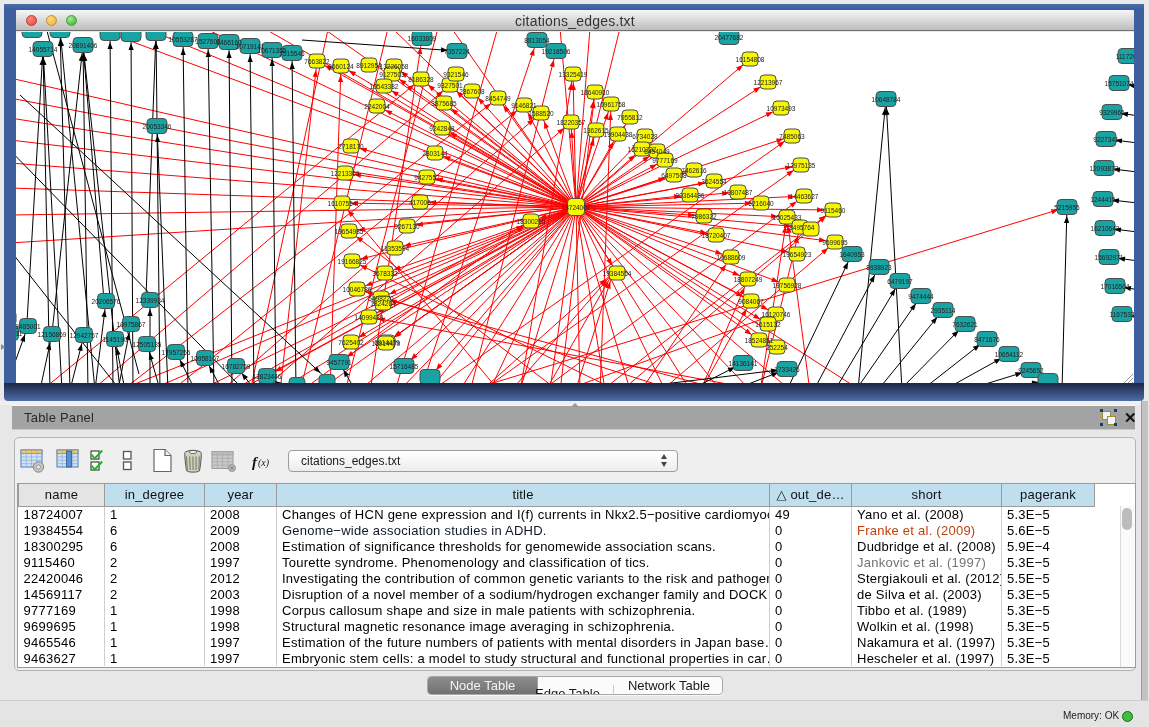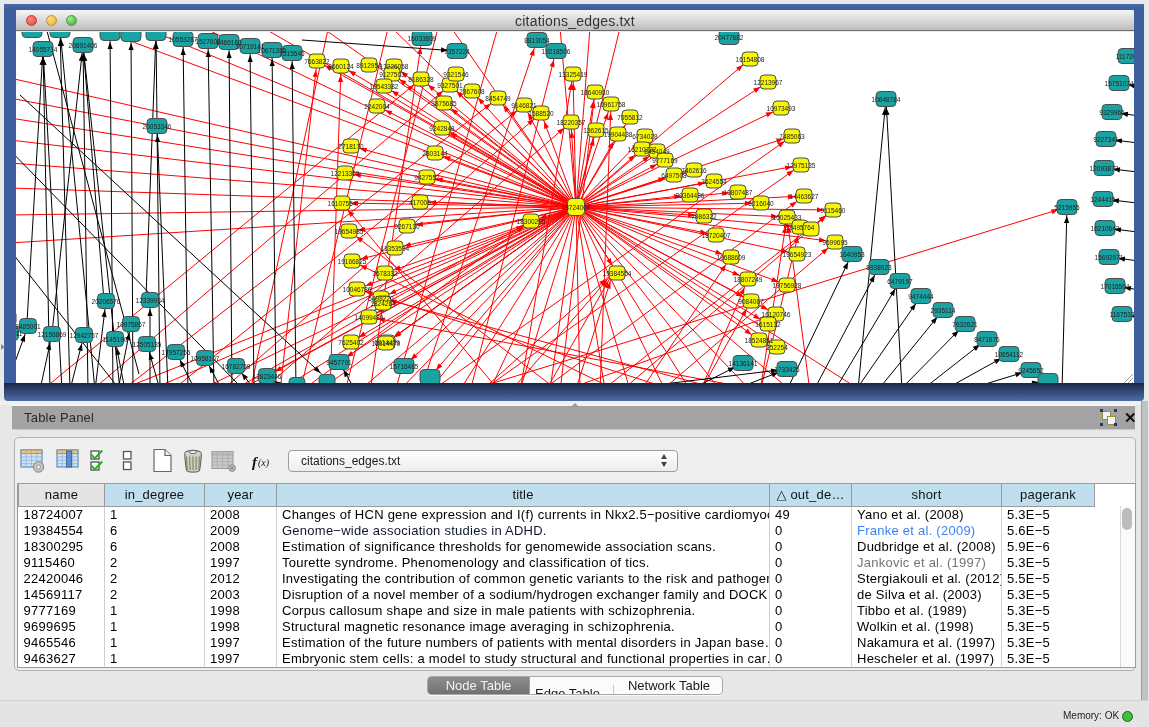--- a/index.html
+++ b/index.html
@@ -797,31 +797,31 @@
 <td style="border-right:1px solid #cfcfcf;padding:0 0 0 5px;overflow:hidden;white-space:nowrap;color:#000;">49</td>
 <td style="border-right:1px solid #cfcfcf;padding:0 0 0 5px;overflow:hidden;white-space:nowrap;color:#000;">Yano et al. (2008)</td>
 <td style="padding:0 0 0 5px;overflow:hidden;white-space:nowrap;color:#000;">5.3E−5</td>
 </tr>
 <tr style="height:16px;">
 <td style="border-right:1px solid #cfcfcf;padding:0 0 0 5px;overflow:hidden;white-space:nowrap;color:#000;">19384554</td>
 <td style="border-right:1px solid #cfcfcf;padding:0 0 0 5px;overflow:hidden;white-space:nowrap;color:#000;">6</td>
 <td style="border-right:1px solid #cfcfcf;padding:0 0 0 5px;overflow:hidden;white-space:nowrap;color:#000;">2009</td>
 <td style="border-right:1px solid #cfcfcf;padding:0 0 0 5px;overflow:hidden;white-space:nowrap;color:#0f172a;">Genome−wide association studies in ADHD.</td>
 <td style="border-right:1px solid #cfcfcf;padding:0 0 0 5px;overflow:hidden;white-space:nowrap;color:#000;">0</td>
-<td style="border-right:1px solid #cfcfcf;padding:0 0 0 5px;overflow:hidden;white-space:nowrap;color:#3b82f6;">Franke et al. (2009)</td>
+<td style="border-right:1px solid #cfcfcf;padding:0 0 0 5px;overflow:hidden;white-space:nowrap;color:#c2410c;">Franke et al. (2009)</td>
 <td style="padding:0 0 0 5px;overflow:hidden;white-space:nowrap;color:#000;">5.6E−5</td>
 </tr>
 <tr style="height:16px;">
 <td style="border-right:1px solid #cfcfcf;padding:0 0 0 5px;overflow:hidden;white-space:nowrap;color:#000;">18300295</td>
 <td style="border-right:1px solid #cfcfcf;padding:0 0 0 5px;overflow:hidden;white-space:nowrap;color:#000;">6</td>
 <td style="border-right:1px solid #cfcfcf;padding:0 0 0 5px;overflow:hidden;white-space:nowrap;color:#000;">2008</td>
 <td style="border-right:1px solid #cfcfcf;padding:0 0 0 5px;overflow:hidden;white-space:nowrap;color:#000;">Estimation of significance thresholds for genomewide association scans.</td>
 <td style="border-right:1px solid #cfcfcf;padding:0 0 0 5px;overflow:hidden;white-space:nowrap;color:#000;">0</td>
 <td style="border-right:1px solid #cfcfcf;padding:0 0 0 5px;overflow:hidden;white-space:nowrap;color:#000;">Dudbridge et al. (2008)</td>
-<td style="padding:0 0 0 5px;overflow:hidden;white-space:nowrap;color:#000;">5.9E−6</td>
+<td style="padding:0 0 0 5px;overflow:hidden;white-space:nowrap;color:#000;">5.9E−4</td>
 </tr>
 <tr style="height:16px;">
 <td style="border-right:1px solid #cfcfcf;padding:0 0 0 5px;overflow:hidden;white-space:nowrap;color:#000;">9115460</td>
 <td style="border-right:1px solid #cfcfcf;padding:0 0 0 5px;overflow:hidden;white-space:nowrap;color:#000;">2</td>
 <td style="border-right:1px solid #cfcfcf;padding:0 0 0 5px;overflow:hidden;white-space:nowrap;color:#000;">1997</td>
 <td style="border-right:1px solid #cfcfcf;padding:0 0 0 5px;overflow:hidden;white-space:nowrap;color:#000;">Tourette syndrome. Phenomenology and classification of tics.</td>
 <td style="border-right:1px solid #cfcfcf;padding:0 0 0 5px;overflow:hidden;white-space:nowrap;color:#000;">0</td>
 <td style="border-right:1px solid #cfcfcf;padding:0 0 0 5px;overflow:hidden;white-space:nowrap;color:#737373;">Jankovic et al. (1997)</td>
 <td style="padding:0 0 0 5px;overflow:hidden;white-space:nowrap;color:#000;">5.3E−5</td>
 </tr>
@@ -882,20 +882,20 @@
 </tbody>
     </table>
 </div>
 
 <div class="abs" style="left:1120px;top:506px;width:15px;height:161px;background:#fafafa;border-left:1px solid #d9d9d9;"></div>
 <div class="abs" style="left:1122px;top:508px;width:10px;height:22px;background:#bcbcbc;border-radius:5px;"></div>
 
 <div class="abs" style="left:1141px;top:401px;width:7px;height:321px;background:#c2c2c2;border-left:1px solid #9a9a9a;"></div>
 
 <div class="abs" style="left:427px;top:676px;width:296px;height:19px;border:1px solid #a9a9a9;border-radius:4px;background:#fbfbfb;box-shadow:0 1px 0 rgba(255,255,255,.7);overflow:hidden;">
-  <div class="abs" style="left:0;top:0;width:102px;height:19px;background:linear-gradient(#8d8d8d,#6e6e6e);color:#f4f4f4;text-align:center;font-size:13px;line-height:18px;border-right:1px solid #a0a0a0;">Node Table</div>
+  <div class="abs" style="left:0;top:0;width:110px;height:19px;background:linear-gradient(#8d8d8d,#6e6e6e);color:#f4f4f4;text-align:center;font-size:13px;line-height:18px;border-right:1px solid #a0a0a0;">Node Table</div>
   <div class="abs" style="left:94px;top:8px;width:92px;height:19px;color:#1a1a1a;text-align:center;font-size:13px;line-height:18px;border-right:1px solid #c9c9c9;">Edge Table</div>
   <div class="abs" style="left:186px;top:0;width:110px;height:19px;color:#1a1a1a;text-align:center;font-size:13px;line-height:18px;">Network Table</div>
 </div>
 
 <div class="abs" style="left:0;top:700px;width:1149px;height:27px;background:#e4e4e4;border-top:1px solid #d0d0d0;"></div>
 <div class="abs" style="left:1063px;top:710px;font-size:10px;color:#222;">Memory: OK</div>
 <div class="abs" style="left:1122px;top:710.5px;width:11px;height:11px;border-radius:50%;background:#3cc13c;border:1px solid #265f26;box-sizing:border-box;"></div>
 
 </body></html>

